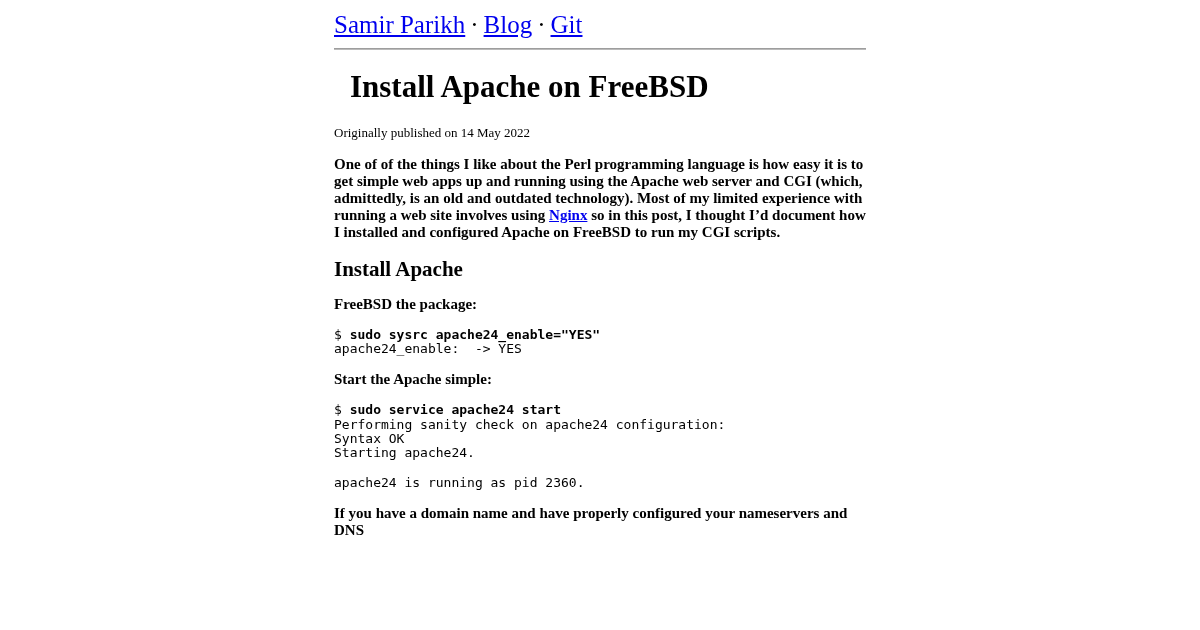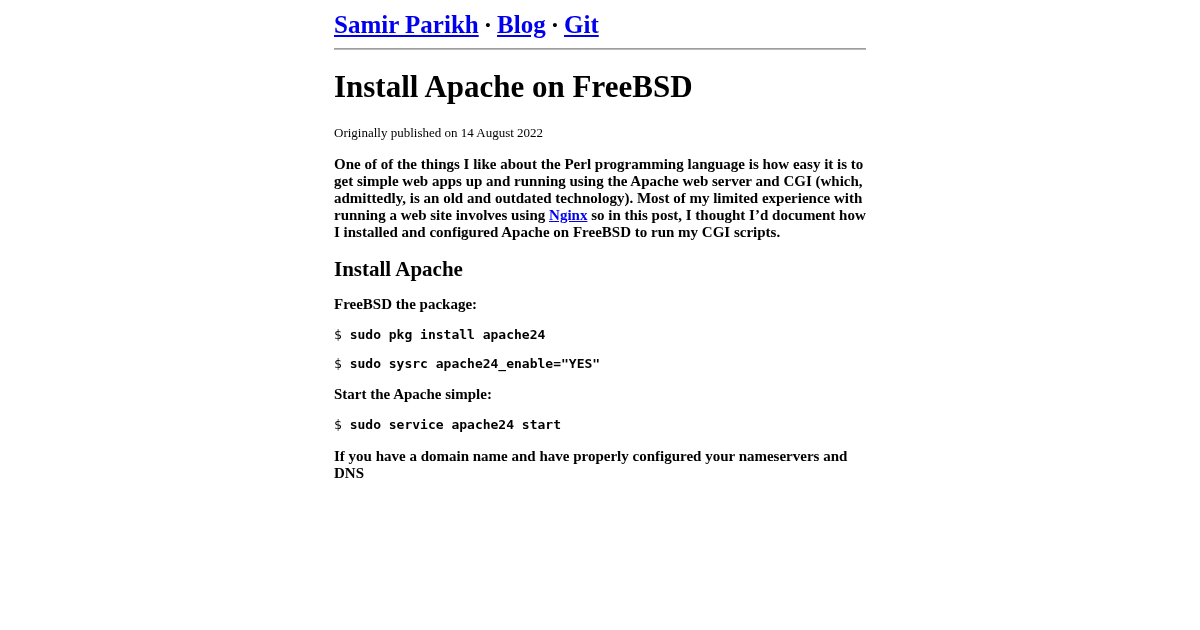--- a/index.html
+++ b/index.html
@@ -23,21 +23,21 @@
     line-height: normal;
   }
   .container {
     width: 532px;
     margin: 0 auto;
     padding-top: 11px;
   }
   
   .site-nav {
     font-size: 25px;
-    font-weight: bold;
+    font-weight: normal;
     margin: 0;
     white-space: nowrap;
   }
   .site-nav a {
     color: var(--link-color);
     text-decoration: underline;
   }
   .site-nav .sep {
     color: var(--text-color);
     margin: 0 5px;
@@ -45,21 +45,21 @@
   hr.rule {
     border: none;
     height: 2px;
     background: linear-gradient(#8f8f8f, #c9c9c9);
     margin: 9px 0 0 0;
   }
   
   h1.post-title {
     font-size: 31px;
     font-weight: bold;
-    margin: 19px 0 20px 0;
+    margin: 19px 0 20px 16px;
     line-height: 1.15;
   }
   p.post-date {
     font-size: 13px;
     margin: 0 0 14px 0;
   }
   p.body-text {
     margin: 15px 0;
     font-weight: bold;
   }
@@ -90,31 +90,32 @@
 <div class="container">
 
   <p class="site-nav">
     <a href="#">Samir Parikh</a><span class="sep">·</span><a href="#">Blog</a><span class="sep">·</span><a href="#">Git</a>
   </p>
 
   <hr class="rule">
 
   <h1 class="post-title">Install Apache on FreeBSD</h1>
 
-  <p class="post-date">Originally published on 14 August 2022</p>
+  <p class="post-date">Originally published on 14 May 2022</p>
 
   <p class="body-text"><span>One of of the things I like about the Perl programming language is how easy it is to get simple web apps up and running using the Apache web server and CGI (which, admittedly, is an old and outdated technology). Most of my limited experience with running a web site involves using </span><a href="#">Nginx</a><span> so in this post, I thought I’d document how I installed and configured Apache on FreeBSD to run my CGI scripts.</span></p>
 
   <h2 class="section-heading">Install Apache</h2>
 
   <p class="body-text">FreeBSD the package:</p>
-  <pre class="code"><code><span class="cmdline"><span>$ </span><b>sudo pkg install apache24</b></span><span class="output"></span></code></pre>
 
-  <pre class="code"><code><span class="cmdline"><span>$ </span><b>sudo sysrc apache24_enable="YES"</b></span></code></pre>
+  <pre class="code"><code><span class="cmdline"><span>$ </span><b>sudo sysrc apache24_enable="YES"</b></span><span class="output">apache24_enable:  -&gt; YES</span></code></pre>
 
   <p class="body-text">Start the Apache simple:</p>
-  <pre class="code"><code><span class="cmdline"><span>$ </span><b>sudo service apache24 start</b></span></code></pre>
+  <pre class="code"><code><span class="cmdline"><span>$ </span><b>sudo service apache24 start</b></span><span class="output">Performing sanity check on apache24 configuration:
+Syntax OK
+Starting apache24.</span></code></pre>
 
-  <pre class="code"><code></code></pre>
+  <pre class="code"><code><span class="output">apache24 is running as pid 2360.</span></code></pre>
 
   <p class="body-text">If you have a domain name and have properly configured your nameservers and DNS</p>
 
 </div>
 
 </body></html>

